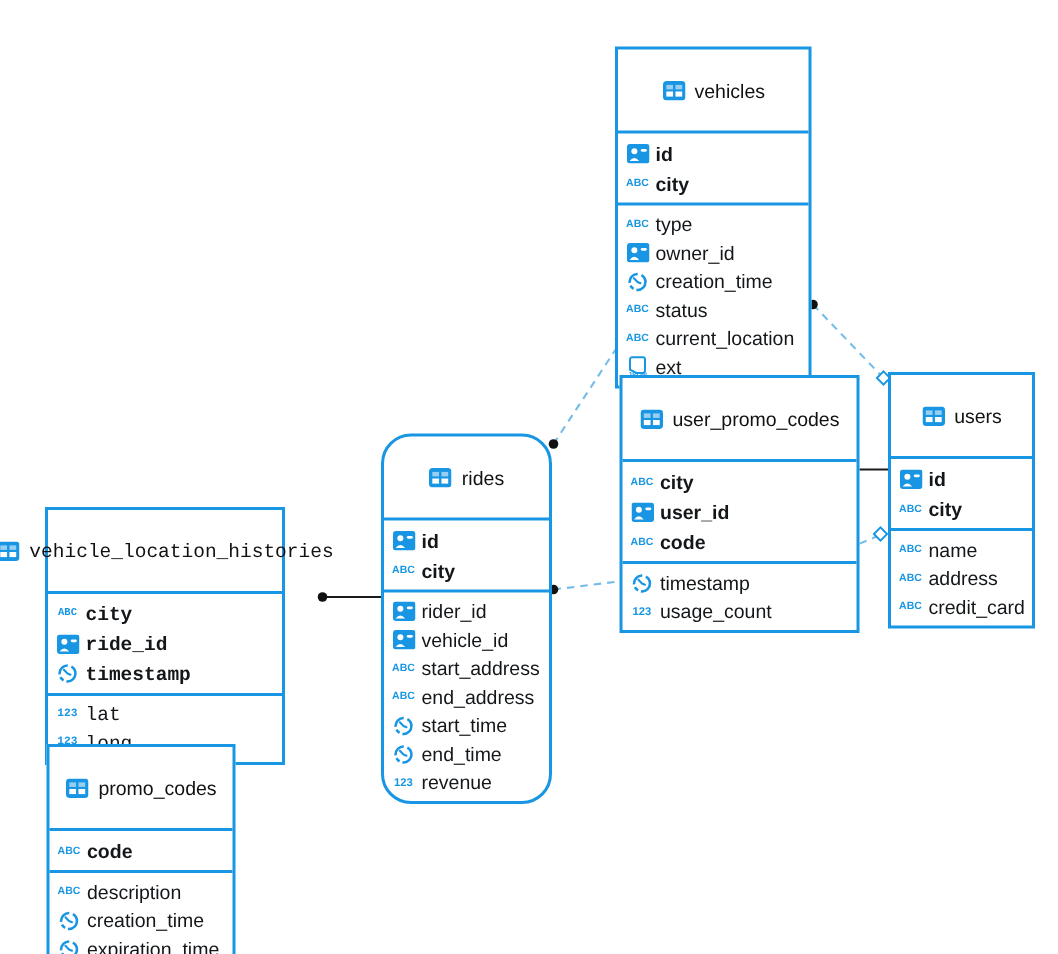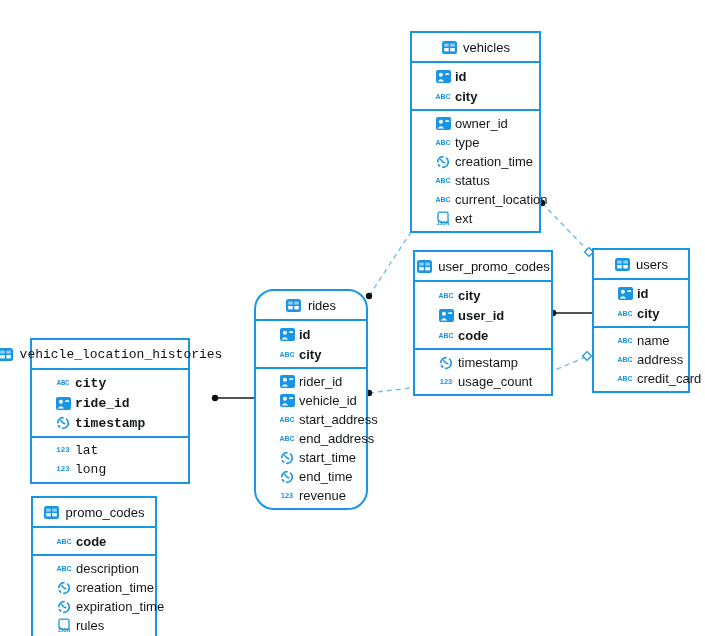--- a/index.html
+++ b/index.html
@@ -8,23 +8,23 @@
     font-family:"Liberation Sans","DejaVu Sans",sans-serif;
   }
   #rel-svg{position:absolute;left:0;top:0;width:705px;height:636px;}
   .erd-table{
     position:absolute;background:#fff;border:2px solid var(--accent);
     box-sizing:border-box;color:#14171a;font-size:13px;line-height:1;
   }
   .erd-header{
     display:flex;align-items:center;justify-content:center;gap:6px;
     height:22px;border-bottom:2px solid var(--accent);font-size:13px;color:#111;
-    padding:3px 4px;white-space:nowrap;
+    padding:16px 4px;white-space:nowrap;
   }
-  .erd-section{padding:3px 18px;}
+  .erd-section{padding:3px 0;}
   .erd-section.fields{border-top:2px solid var(--accent);}
   .erd-row{
     display:flex;align-items:center;gap:4px;height:20px;padding:0 5px;
     white-space:nowrap;
   }
   .erd-section.fields .erd-row{height:19px;}
   .erd-row.pk .f-label{font-weight:700;}
   .f-label{color:#14171a;}
   .icon-box{width:16px;display:inline-flex;justify-content:center;flex:0 0 16px;}
   .txticon{font-size:7px;font-weight:800;color:var(--accent);letter-spacing:0;}
@@ -77,34 +77,34 @@
           <div class="erd-row pk">
             <span class="icon-box">
               <span class="txticon">ABC</span>
             </span>
             <span class="f-label">city</span>
           </div>
         </div>
     <div class="erd-section fields">
           <div class="erd-row">
             <span class="icon-box">
+              <span class="txticon">ABC</span>
+            </span>
+            <span class="f-label">type</span>
+          </div>
+          <div class="erd-row">
+            <span class="icon-box">
               <svg width="15" height="13" viewBox="0 0 15 13">
                 <rect width="15" height="13" rx="2" fill="#1896e3"></rect>
                 <circle cx="4.9" cy="4.8" r="2" fill="#fff"></circle>
                 <path d="M1.7 11.4 Q4.9 7.1 8.1 11.4 Z" fill="#fff"></path>
                 <rect x="9.2" y="3.3" width="4" height="1.8" rx="0.9" fill="#fff"></rect>
               </svg>
             </span>
             <span class="f-label">owner_id</span>
-          </div>
-          <div class="erd-row">
-            <span class="icon-box">
-              <span class="txticon">ABC</span>
-            </span>
-            <span class="f-label">type</span>
           </div>
           <div class="erd-row">
             <span class="icon-box">
               <svg width="14" height="14" viewBox="0 0 14 14">
                 <circle cx="7" cy="7" r="5.3" fill="none" stroke="#1896e3" stroke-width="1.7" stroke-dasharray="9 2 3 2 9 2.5"></circle>
                 <path d="M7 7 L4.6 4.5 M7 7 L9 7.8" stroke="#1896e3" stroke-width="1.4" stroke-linecap="round" fill="none"></path>
               </svg>
             </span>
             <span class="f-label">creation_time</span>
           </div>
@@ -124,21 +124,21 @@
             <span class="icon-box">
               <svg width="14" height="15" viewBox="0 0 14 15">
                 <path d="M3.4 1.2 h7.2 a1.4 1.4 0 0 1 1.4 1.4 v7.6 a1.4 1.4 0 0 1 -1.4 1.4 h-4.4 l-4.2 -2.2 v-6.8 a1.4 1.4 0 0 1 1.4 -1.4 Z" fill="none" stroke="#1896e3" stroke-width="1.3"></path>
                 <text x="7" y="14" text-anchor="middle" font-size="4.6" font-weight="700" fill="#1896e3" font-family="Liberation Sans, sans-serif">JSON</text>
               </svg>
             </span>
             <span class="f-label">ext</span>
           </div>
         </div>
   </div>
-      <div class="erd-table" style="left: 413px; top: 250px; width: 140px;">
+      <div class="erd-table" style="left: 413px; top: 250px; width: 160px;">
     <div class="erd-header">
       <span class="icon-box">
             <svg width="15" height="13" viewBox="0 0 15 13">
               <rect width="15" height="13" rx="2.5" fill="#1896e3"></rect>
               <rect x="2.2" y="2.6" width="4.5" height="3" fill="#fff" opacity="0.55"></rect>
               <rect x="8.3" y="2.6" width="4.5" height="3" fill="#fff" opacity="0.55"></rect>
               <rect x="2.2" y="7" width="4.5" height="3.4" fill="#fff"></rect>
               <rect x="8.3" y="7" width="4.5" height="3.4" fill="#fff"></rect>
             </svg>
           </span>

